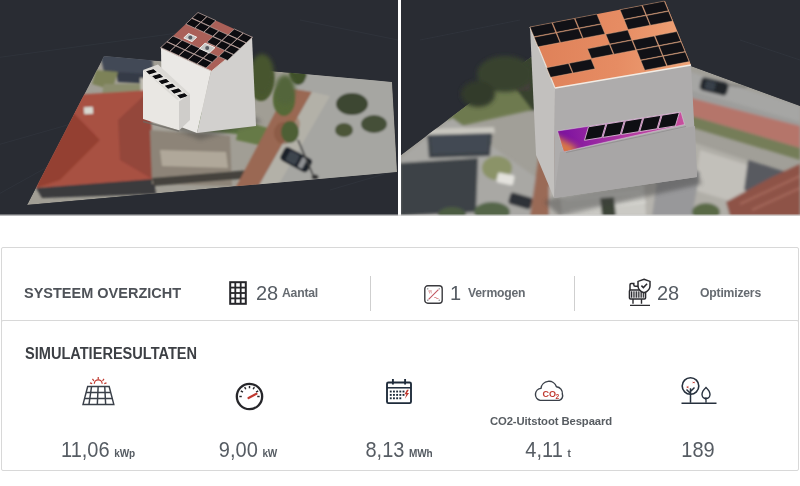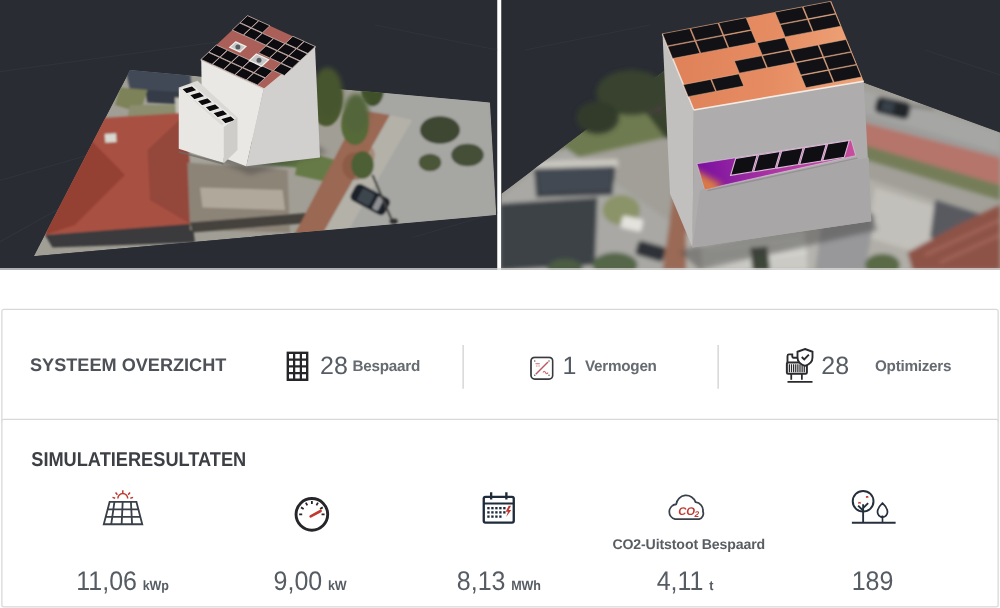--- a/index.html
+++ b/index.html
@@ -1,20 +1,20 @@
 <!DOCTYPE html>
 <html><head>
 <meta charset="utf-8">
 <style>
   html,body{margin:0;padding:0;width:800px;height:486px;overflow:hidden;background:#ffffff;
     font-family:"Liberation Sans",sans-serif;}
   #vp{position:absolute;left:0;top:0;width:800px;height:216px;}
   .card{position:absolute;left:1px;width:796px;background:#fff;border:1px solid #d8d8d8;border-radius:2px;}
   #card1{top:230px;height:90px;margin-top:17px;}
-  #card2{top:335px;height:149px;}
+  #card2{top:320px;height:149px;}
   .cardtitle{position:absolute;font-weight:700;color:#4e5258;}
   .num{color:#565c63;}
   .statlabel{font-weight:700;color:#666b71;letter-spacing:-0.2px;}
   .divider{position:absolute;width:1px;background:#cfcfcf;}
   .col{position:absolute;width:164px;height:105px;text-align:center;}
   .icn{position:absolute;top:0;left:0;right:0;}
   .lab{position:absolute;top:40.5px;left:0;right:0;font-size:11.3px;font-weight:700;color:#585d62;line-height:12.5px;white-space:nowrap;letter-spacing:-0.1px;}
   .val{position:absolute;top:64px;left:-3px;right:3px;font-size:21.5px;color:#565c63;transform:scaleX(0.93);}
   .unit{font-size:10.8px;font-weight:700;margin-left:5px;letter-spacing:-0.2px;}
 </style>
@@ -311,21 +311,21 @@
   <svg style="position:absolute;left:227px;top:33px;" width="18" height="24" viewBox="0 0 18 24">
     <rect x="1.2" y="1.2" width="15.6" height="21.6" fill="none" stroke="#26262a" stroke-width="2"></rect>
     <line x1="6.3" y1="1" x2="6.3" y2="23" stroke="#26262a" stroke-width="1.8"></line>
     <line x1="11.7" y1="1" x2="11.7" y2="23" stroke="#26262a" stroke-width="1.8"></line>
     <line x1="1" y1="6.6" x2="17" y2="6.6" stroke="#26262a" stroke-width="1.8"></line>
     <line x1="1" y1="12" x2="17" y2="12" stroke="#26262a" stroke-width="1.8"></line>
     <line x1="1" y1="17.4" x2="17" y2="17.4" stroke="#26262a" stroke-width="1.8"></line>
   </svg>
 
   <div class="num" style="position:absolute;left:254px;top:34px;font-size:20px;">28</div>
-  <div class="statlabel" style="position:absolute;left:280px;top:38px;font-size:12.2px;">Bespaard</div>
+  <div class="statlabel" style="position:absolute;left:280px;top:38px;font-size:12.2px;">Aantal</div>
 
   <div class="divider" style="left:368px;top:28px;height:35px;"></div>
 
   <svg style="position:absolute;left:422px;top:37px;" width="19" height="19" viewBox="0 0 19 19">
     <rect x="0.8" y="0.8" width="17.4" height="17.4" rx="3" fill="none" stroke="#3a3a3e" stroke-width="1.4"></rect>
     <circle cx="3.8" cy="3.8" r="0.6" fill="#55555a"></circle>
       <circle cx="15.2" cy="3.8" r="0.6" fill="#55555a"></circle>
     <circle cx="3.8" cy="15.2" r="0.6" fill="#55555a"></circle>
       <circle cx="15.2" cy="15.2" r="0.6" fill="#55555a"></circle>
     <line x1="4.6" y1="14.4" x2="14.4" y2="4.6" stroke="#c05660" stroke-width="1.1"></line>
@@ -412,21 +412,21 @@
             <rect x="13" y="21.7" width="2" height="2"></rect>
             <rect x="16.4" y="21.7" width="2" height="2"></rect>
         </g>
         <path d="M24.5,13.5 l-2.6,5 h2 l-1.6,4.6 l4.4,-6 h-2.2 l2,-3.6 z" fill="#c0392f"></path>
       </svg>
     </div>
     <div class="val">8,13<span class="unit">MWh</span></div>
   </div>
 
   <div class="col" style="left:467px;top:53px;">
-    <div class="icn" style="padding-top:4px;font-style:italic;">
+    <div class="icn" style="padding-top:4px;">
       <svg width="38" height="26.6" viewBox="0 0 40 28" style="position:relative;top:1px;left:-1px;">
         <path d="M9.6,22.5 a6.4,6.4 0 0 1 0.9,-12.6 a8.4,8.4 0 0 1 16.3,-1.8 a7,7 0 0 1 6.2,7.8 a5,5 0 0 1 -3.2,6.6 z" fill="none" stroke="#3a4049" stroke-width="1.5" stroke-linejoin="round"></path>
         <text x="12.2" y="18.8" font-family="Liberation Sans,sans-serif" font-size="9.5" font-weight="700" fill="#c0392f">CO</text>
         <text x="25.8" y="20.6" font-family="Liberation Sans,sans-serif" font-size="7" font-weight="700" fill="#c0392f">2</text>
       </svg>
     </div>
     <div class="lab">CO2-Uitstoot Bespaard</div>
     <div class="val">4,11<span class="unit">t</span></div>
   </div>
 

